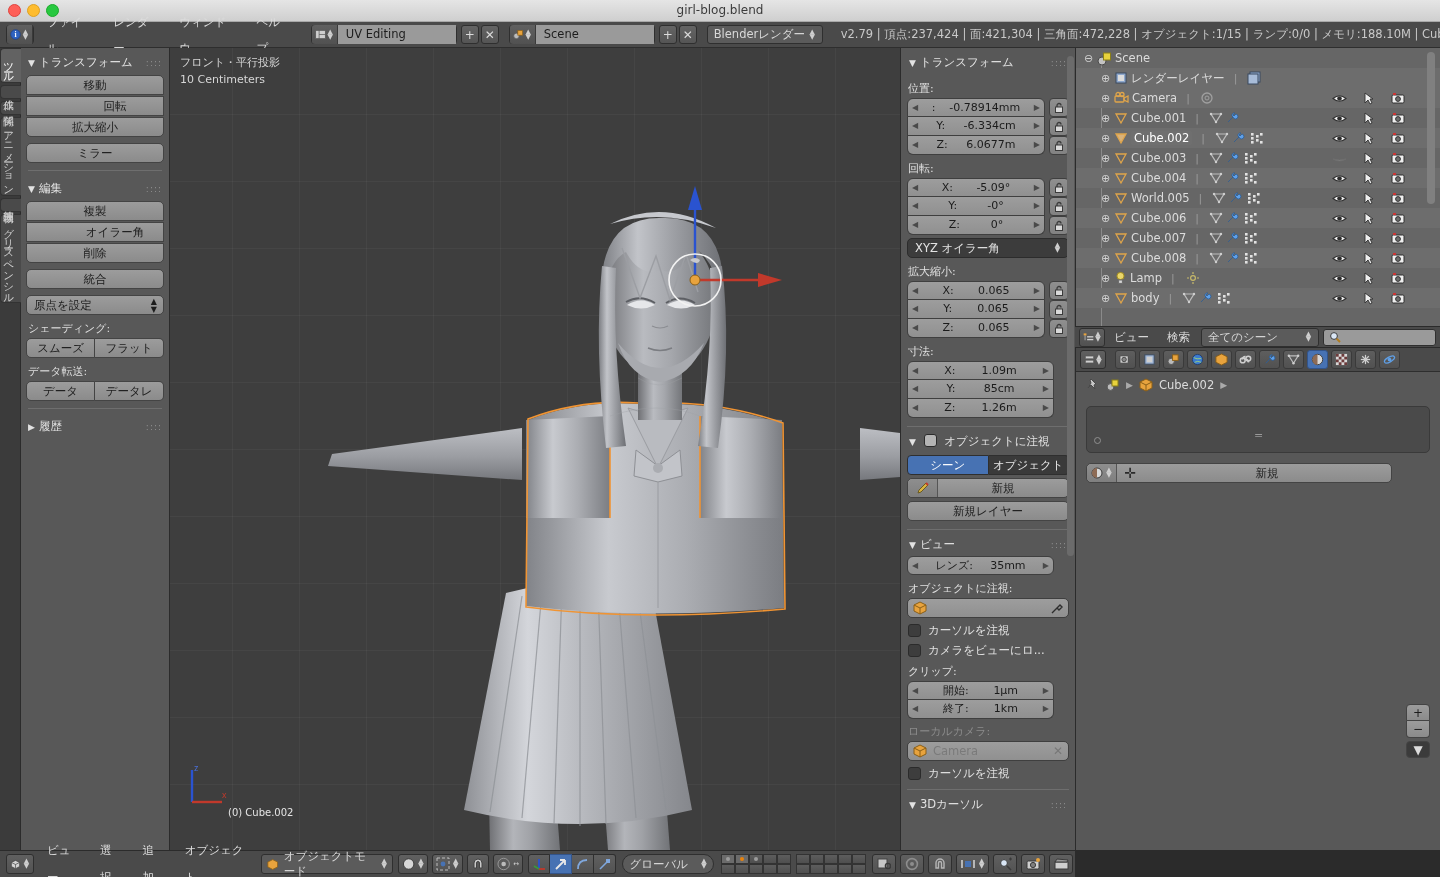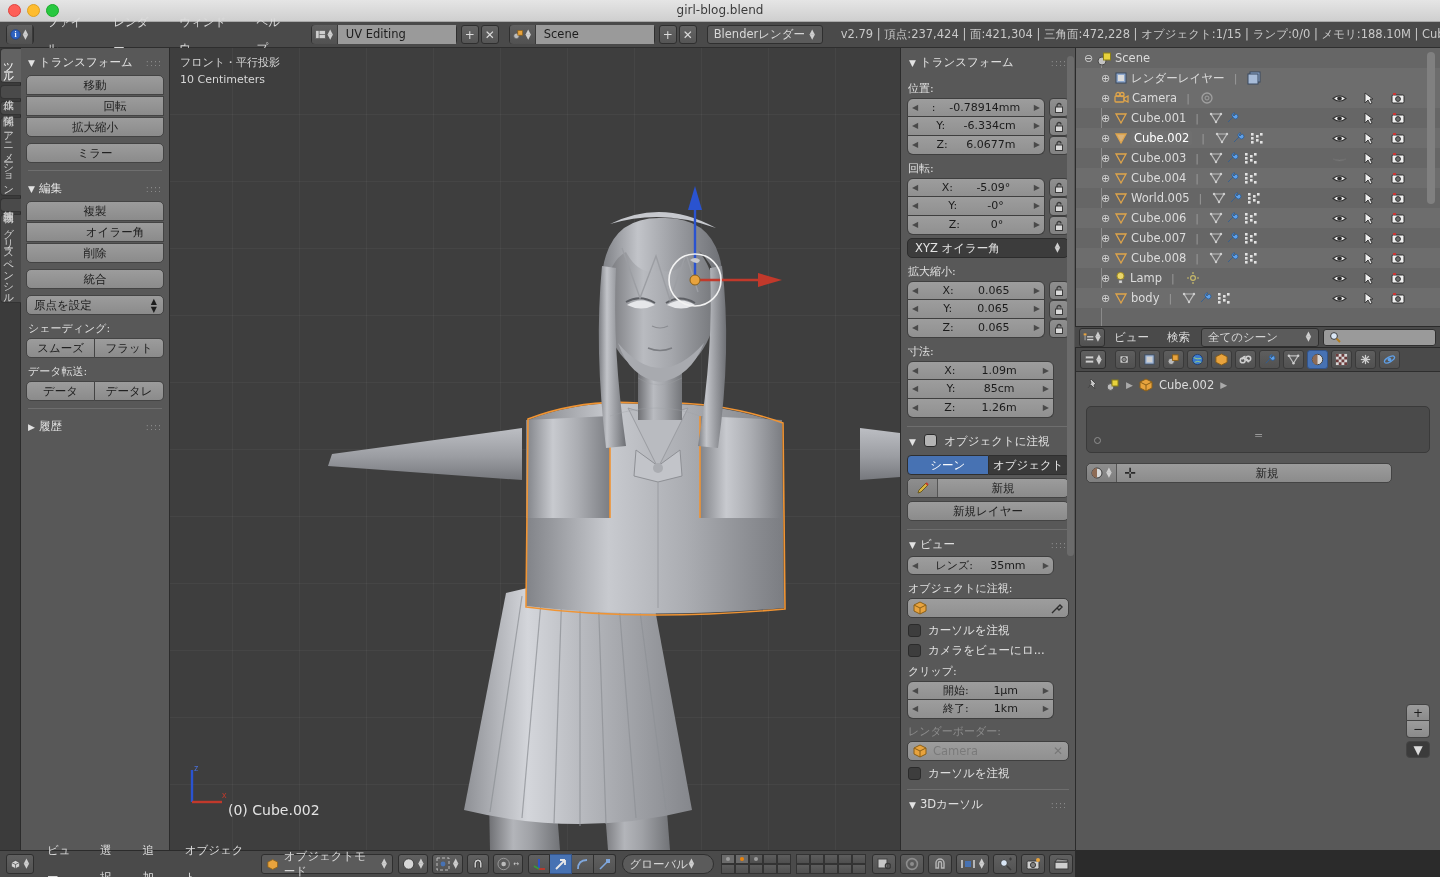--- a/index.html
+++ b/index.html
@@ -120,21 +120,21 @@
   .viewport {
     left:170px; top:48px; width:730px; height:802px;
     background:#3e3e3e; overflow:hidden;
   }
   .vp-grid{position:absolute;inset:0;
     background-image:
       linear-gradient(to right, rgba(255,255,255,.035) 1px, transparent 1px),
       linear-gradient(to bottom, rgba(255,255,255,.035) 1px, transparent 1px);
     background-size:67px 67px; background-position:-5px -1px;}
   .vp-info{position:absolute;left:10px;top:6px;font-size:11px;color:#d6d6d6;line-height:17px;}
-  .vp-objlabel{position:absolute;left:58px;bottom:32px;font-size:14px;color:#e4e4e4;}
+  .vp-objlabel{position:absolute;left:58px;bottom:32px;font-size:10px;color:#e4e4e4;}
   .axisgizmo{position:absolute;left:14px;bottom:42px;width:46px;height:46px;}
 
   
   .figure{position:absolute;left:0;top:0;width:730px;height:802px;}
 
   
   .npanel{
     left:900px; top:48px; width:175px; height:802px;
     background:#585858; border-left:1px solid #2b2b2b;
     padding:4px 6px 0 6px; overflow:hidden;
@@ -271,21 +271,21 @@
   }
   .seggroup{display:flex;margin:0 3px;}
   .seg{width:22px;height:20px;background:linear-gradient(#606060,#525252);border:1px solid #2f2f2f;
     display:flex;align-items:center;justify-content:center;}
   .seg:first-child{border-radius:3px 0 0 3px;}
   .seg:last-child{border-radius:0 3px 3px 0;border-left:none;}
   .seg.on{background:#4772b3;border-color:#33548a;}
   .seg:not(:first-child){border-left:none;}
   .orient{
     height:20px;background:#5b5b5b;border:1px solid #2f2f2f;border-radius:10px;
-    display:flex;align-items:center;padding:0 6px;
+    display:flex;align-items:center;justify-content:space-between;padding:0 6px;
     min-width:92px;font-size:11.5px;margin:0 3px;
   }
   .layergrid{display:flex;gap:5px;margin:0 4px;}
   .lgblock{display:grid;grid-template-columns:repeat(5,14px);grid-template-rows:10px 10px;gap:0;}
   .lgcell{width:14px;height:10px;background:linear-gradient(#5d5d5d,#4f4f4f);border:1px solid #333;
     display:flex;align-items:center;justify-content:center;}
   .lgdot{width:4px;height:4px;border-radius:50%;background:#9c9c9c;}
   .lgdot.act{background:#e8820c;}
   .lgcell.selcell{background:#6b6b6b;}
 
@@ -759,21 +759,21 @@
         <span class="lab">開始:</span>
       <span class="val">1µm</span>
         <span class="ar">▶</span>
     </div>
     <div class="numfield nf-bot" style="width:147px">
       <span class="ar">◀</span>
         <span class="lab">終了:</span>
       <span class="val">1km</span>
         <span class="ar">▶</span>
     </div>
-    <div class="dimlbl">レンダーボーダー:</div>
+    <div class="dimlbl">ローカルカメラ:</div>
     <div class="pickfield dis">
       <svg width="14" height="14" viewBox="0 0 14 14">
           <path d="M7 1 L13 4 L13 10 L7 13 L1 10 L1 4 Z" fill="#e8a33d" stroke="#8a5f18"></path>
           <path d="M1 4 L7 7 L13 4 M7 7 L7 13" stroke="#8a5f18" fill="none"></path>
         </svg>
       <span class="nm">Camera</span>
       <span style="color:#777;font-size:12px;">✕</span>
     </div>
     <div class="chkrow">
       <span class="chkbox"></span>

